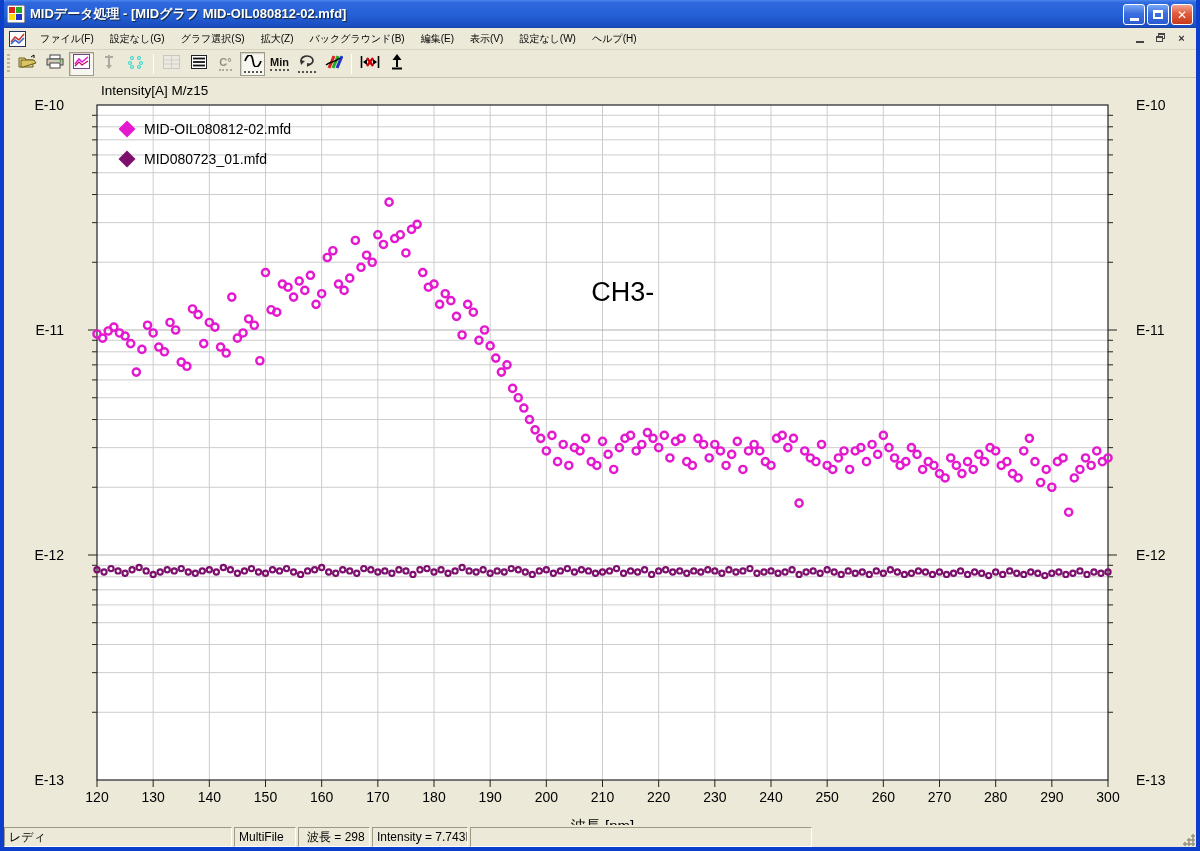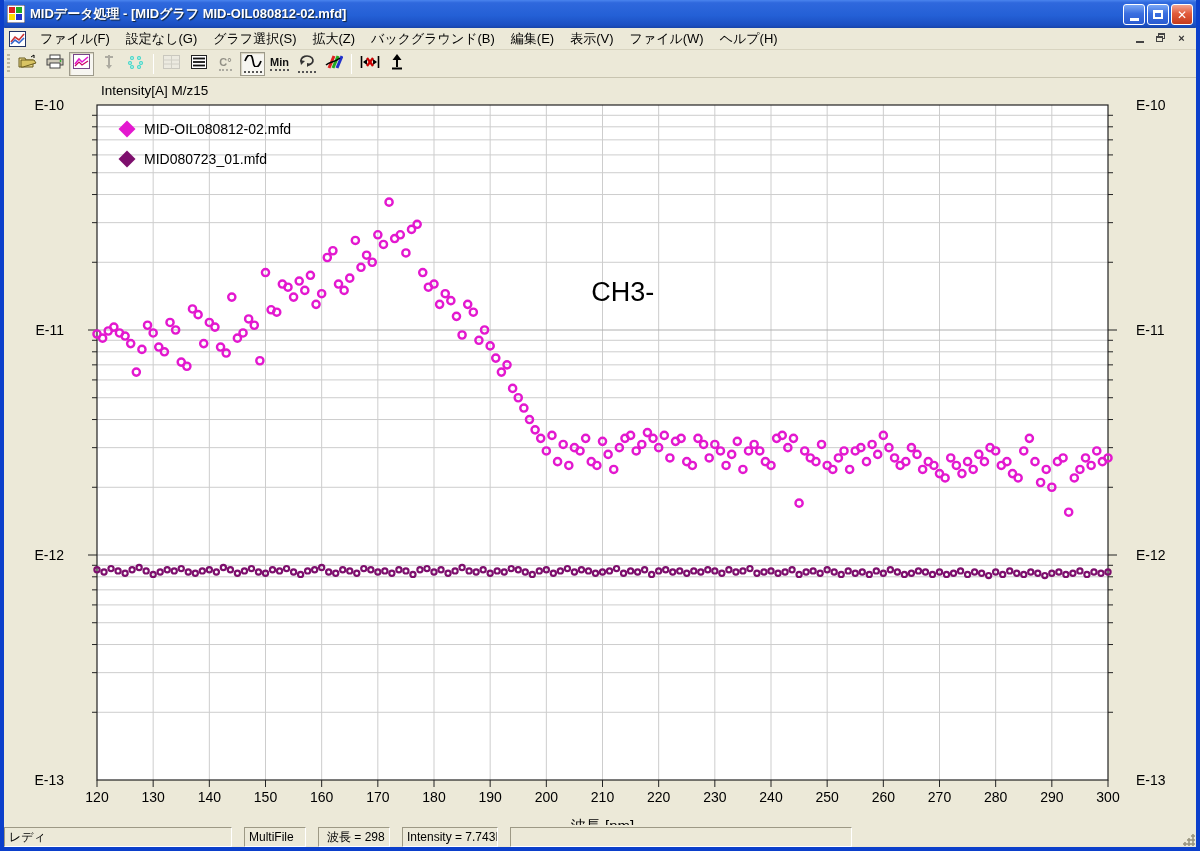--- a/index.html
+++ b/index.html
@@ -16,21 +16,21 @@
   .capbtn{width:22px;height:21px;border-radius:3px;border:1px solid #fff;
     display:flex;align-items:center;justify-content:center;color:#fff;font-size:12px;font-weight:bold;
     background:linear-gradient(180deg,#7aa7f5 0%,#3b6fe0 45%,#2a5bd0 100%);}
   .capbtn.close{background:linear-gradient(180deg,#f2a492 0%,#e25c3c 45%,#c63b1c 100%);}
   .capbtn .minglyph{display:block;width:9px;height:3px;background:#fff;margin-top:10px;}
   .capbtn .maxglyph{display:block;width:10px;height:9px;border:2px solid #fff;border-top-width:3px;}
   
   #menubar{position:absolute;left:0;top:28px;width:1192px;height:22px;background:#ece9d8;
     display:flex;align-items:center;border-bottom:1px solid #d8d4c0;}
   #mdi-icon{width:17px;height:16px;margin:0 6px 0 5px;}
-  .menu-item{font-size:13px;color:#000;padding:2px 8px;white-space:nowrap;}
+  .menu-item{font-size:10px;color:#000;padding:2px 8px;white-space:nowrap;}
   #mdi-buttons{position:absolute;right:6px;top:2px;display:flex;gap:4px;align-items:center;}
   .mdibtn{width:17px;height:15px;display:flex;align-items:center;justify-content:center;color:#333;
     font-size:11px;}
   .mdibtn .bar{width:8px;height:2px;background:#444;margin-top:8px;}
   .restore-glyph{position:relative;width:10px;height:9px;}
   .restore-glyph i{position:absolute;border:1px solid #444;border-top-width:2px;width:7px;height:6px;display:block;}
   .restore-glyph i:first-child{left:2px;top:0;}
   .restore-glyph i:last-child{left:0;top:3px;background:#ece9d8;}
   
   #toolbar{position:absolute;left:0;top:50px;width:1192px;height:28px;background:#ece9d8;
@@ -43,21 +43,21 @@
   .tbtn.disabled{filter:grayscale(1) opacity(.42);}
   .tb-sep{width:1px;height:20px;background:#b9b5a0;margin:0 4px;border-right:1px solid #fff;}
   .dotted-under{border-bottom:2px dotted #555;padding-bottom:1px;line-height:1;}
   .tb-text{font-size:11px;font-weight:bold;color:#111;}
   
   #client{position:absolute;left:0;top:78px;width:1192px;height:747px;background:#ece9d8;}
   #chart-svg{position:absolute;left:0;top:0;}
   
   #statusbar{position:absolute;left:0;top:825px;width:1192px;height:22px;background:#ece9d8;
     display:flex;align-items:stretch;padding-top:2px;}
-  .spanel{border:1px solid;border-color:#9d9985 #fff #fff #9d9985;margin-right:12px;
+  .spanel{border:1px solid;border-color:#9d9985 #fff #fff #9d9985;margin-right:2px;
     font-size:12px;color:#000;display:flex;align-items:center;padding:0 4px;white-space:nowrap;overflow:hidden;}
   #grip{position:absolute;right:0;bottom:0;width:14px;height:14px;
     background:
       radial-gradient(circle at 11px 11px,#9d9985 1.5px,transparent 2px),
       radial-gradient(circle at 7px 11px,#9d9985 1.5px,transparent 2px),
       radial-gradient(circle at 11px 7px,#9d9985 1.5px,transparent 2px),
       radial-gradient(circle at 3px 11px,#9d9985 1.5px,transparent 2px),
       radial-gradient(circle at 11px 3px,#9d9985 1.5px,transparent 2px),
       radial-gradient(circle at 7px 7px,#9d9985 1.5px,transparent 2px);}
   #bottom-border{position:absolute;left:-4px;bottom:0;width:1200px;height:4px;background:#0b3fcb;}
@@ -96,21 +96,21 @@
       <polyline points="2,13 6,9 10,12 15,7" fill="none" stroke="#36c" stroke-width="1.6"></polyline>
     </svg>
     <div id="menu-items" style="display:flex;">
         <div class="menu-item">ファイル(F)</div>
         <div class="menu-item">設定なし(G)</div>
         <div class="menu-item">グラフ選択(S)</div>
         <div class="menu-item">拡大(Z)</div>
         <div class="menu-item">バックグラウンド(B)</div>
         <div class="menu-item">編集(E)</div>
         <div class="menu-item">表示(V)</div>
-        <div class="menu-item">ファイル(W)</div>
+        <div class="menu-item">設定なし(W)</div>
         <div class="menu-item">ヘルプ(H)</div>
       </div>
     <div id="mdi-buttons">
       <div class="mdibtn">
           <span class="bar"></span>
         </div>
       <div class="mdibtn">
           <span class="restore-glyph">
             <i></i>
             <i></i>

